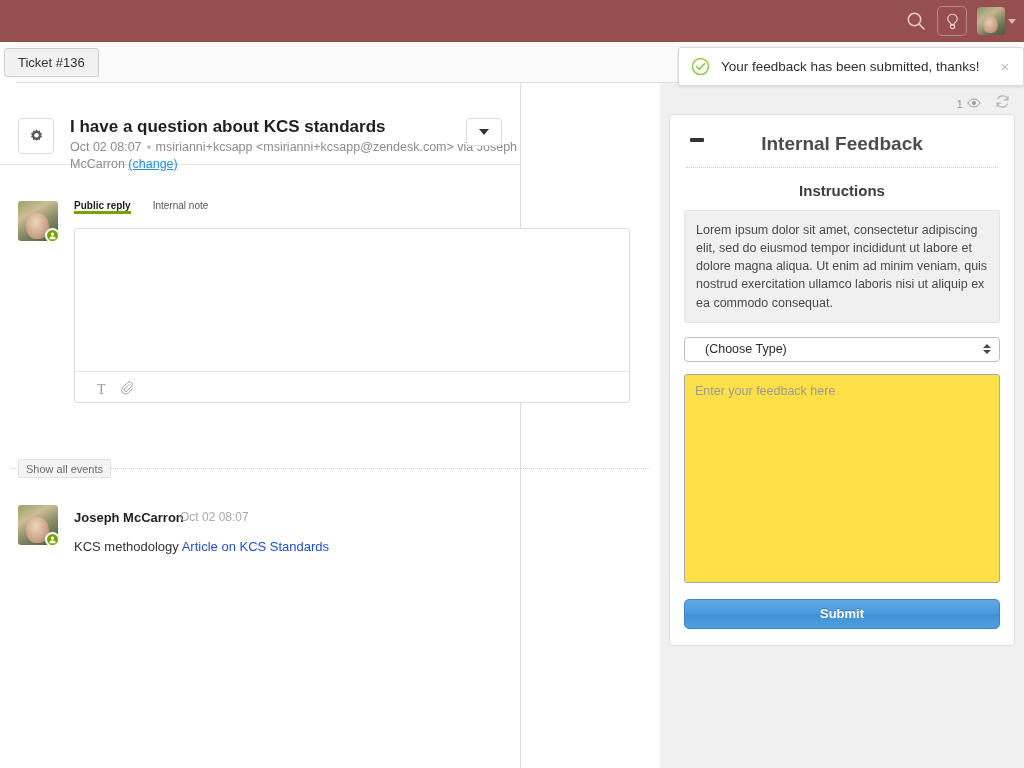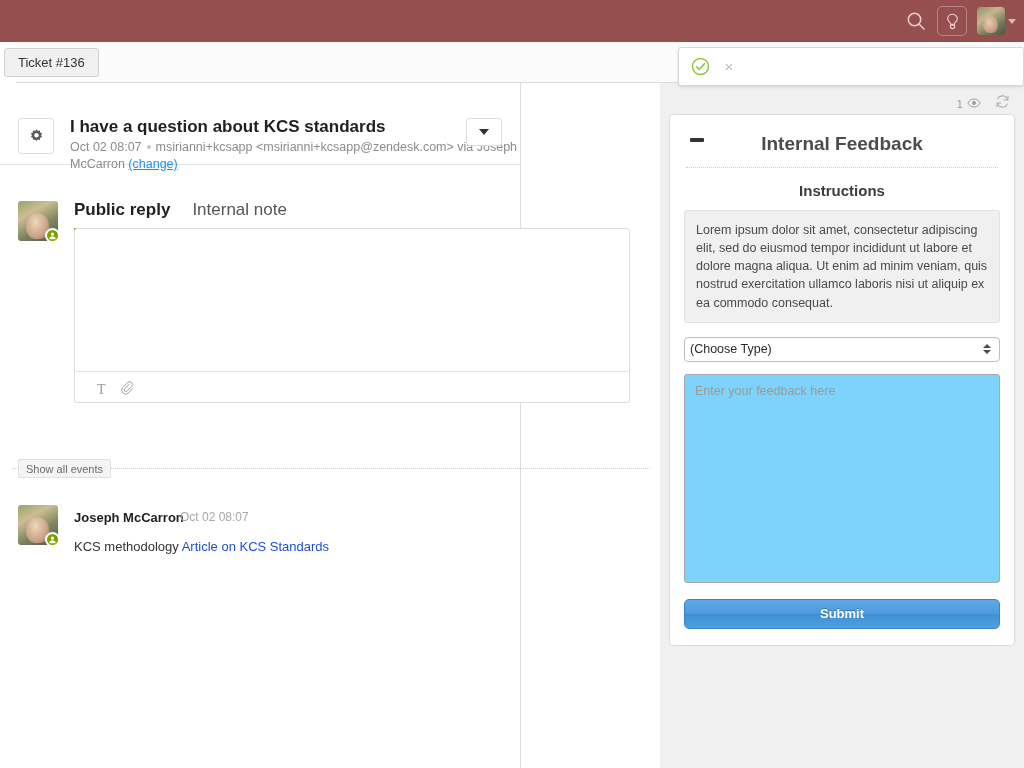--- a/index.html
+++ b/index.html
@@ -108,21 +108,21 @@
     border-radius: 50% 50% 44% 44%;
     background: radial-gradient(ellipse at 42% 35%, #eed6bd 0%, #cda88c 55%, #9d765a 100%);
   }
   .enduser-badge {
     position:absolute; width:15px; height:15px; border-radius:50%;
     background:#78a300; border:2px solid #fff;
     display:flex; align-items:center; justify-content:center;
   }
   .tabs-row { position:absolute; left:74px; top:8px; display:flex; gap:22px; }
   .c-tab {
-    font-size:17px; padding-bottom:8px; color:#555; cursor:pointer;
+    font-size:10px; color:#555; cursor:pointer;
   }
   .c-tab.active { color:#222; font-weight:bold; border-bottom:3px solid #78a300; }
   .reply-box {
     position:absolute; left:74px; top:36px; width:556px; height:175px;
     border:1px solid #dcdcdc; border-radius:3px; background:#fff;
   }
   .reply-area {
     width:100%; height:138px; border:0; outline:none; resize:none;
     padding:9px 10px; font-family:"Liberation Sans", sans-serif; font-size:13px;
     background:transparent;
@@ -179,36 +179,36 @@
     text-align:center; font-size:15px; font-weight:bold; color:#3d3d3d; margin-bottom:11px;
   }
   .fb-instructions {
     background:#f0f0f0; border:1px solid #e2e2e2; border-radius:3px;
     padding:10px 11px; font-size:12.5px; color:#4a4a4a; line-height:1.45;
   }
   .fb-selects { display:flex; gap:11px; margin-top:14px; }
   .fb-sel {
     position:relative; flex:1; height:25px; background:#fff;
     border:1px solid #bdbdbd; border-radius:4px;
-    display:flex; align-items:center; padding-left:5px;
+    display:flex; align-items:center; padding-left:20px;
     font-size:12.5px; color:#2b2b2b;
     box-shadow: inset 0 1px 0 #fff;
   }
   .sel-arrows {
     position:absolute; right:8px; top:50%; transform:translateY(-50%);
     display:flex; flex-direction:column; gap:2px;
   }
   .sa-up { width:0;height:0;border-left:4px solid transparent;border-right:4px solid transparent;border-bottom:4px solid #4a4a4a; }
   .sa-dn { width:0;height:0;border-left:4px solid transparent;border-right:4px solid transparent;border-top:4px solid #4a4a4a; }
 
   .fb-textarea {
     margin-top:12px; width:100%; height:209px;
     border:1px solid #a9a9a9; border-radius:3px;
     padding:9px 10px; font-family:"Liberation Sans", sans-serif; font-size:12.5px;
-    color:#333; outline:none; resize:none; background:#7dd3fc;
+    color:#333; outline:none; resize:none; background:#fde047;
   }
   .fb-textarea::placeholder { color:#9a9a9a; }
   .fb-submit {
     margin-top:12px; width:100%; height:30px;
     border:1px solid #3d84c4; border-radius:5px;
     background: linear-gradient(180deg, #5fa8e4 0%, #4b9ade 50%, #3f8fd6 51%, #4fa1e0 100%);
     color:#fff; font-size:13px; font-weight:bold;
     font-family:"Liberation Sans", sans-serif;
     text-shadow: 0 -1px 0 rgba(0,0,0,.28);
     cursor:pointer;
@@ -244,20 +244,21 @@
   </div>
 </div>
 
 <div class="toast">
   <span class="toast-check">
     <svg viewBox="0 0 20 20" width="19" height="19">
       <circle cx="10" cy="10" r="8.4" fill="none" stroke="#8cc63f" stroke-width="1.5"></circle>
       <path d="M6 10.3l2.7 2.7L14.2 7" fill="none" stroke="#8cc63f" stroke-width="1.6" stroke-linecap="round" stroke-linejoin="round"></path>
     </svg>
   </span>
+  <span class="toast-msg">Your feedback has been submitted, thanks!</span>
   <span class="toast-close">×</span>
 </div>
 
 <div class="ticket-pane">
 
   <div class="ticket-head"></div>
 
   <div class="gear-btn">
     <svg viewBox="0 0 20 20" width="17" height="17">
       <path d="M10 1.6l1.6 1.9 2.4-.6.3 2.5 2.3 1-1.3 2.1 1.3 2.1-2.3 1-.3 2.5-2.4-.6L10 15.4l-1.6-1.9-2.4.6-.3-2.5-2.3-1L4.7 8.5 3.4 6.4l2.3-1 .3-2.5 2.4.6z" fill="#5b5b5b"></path>

